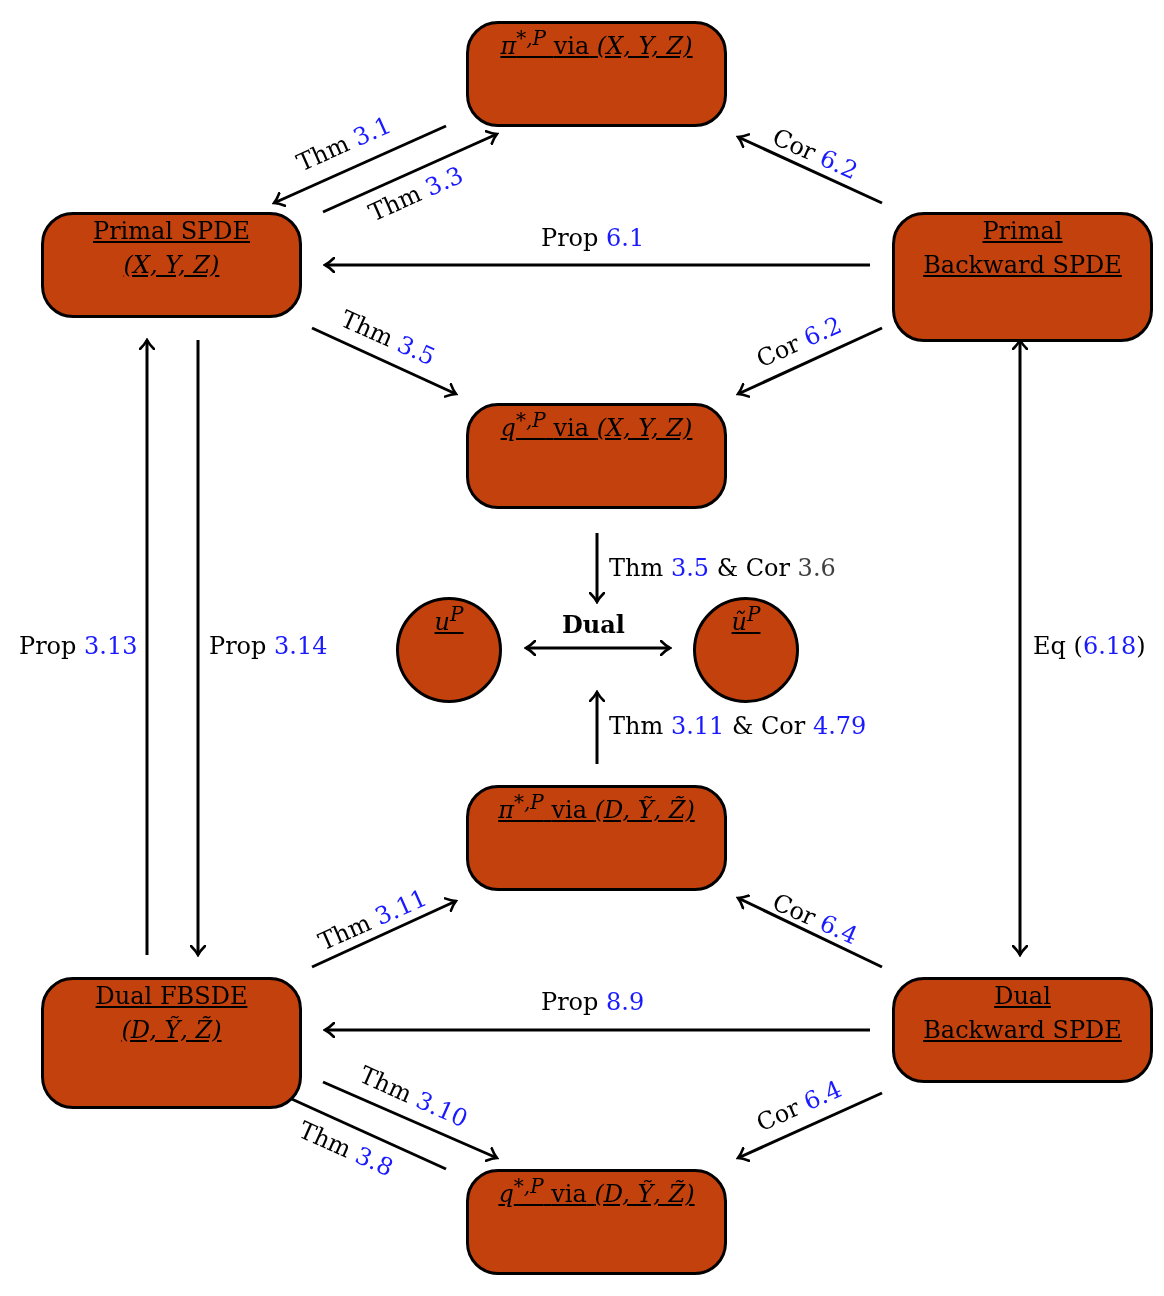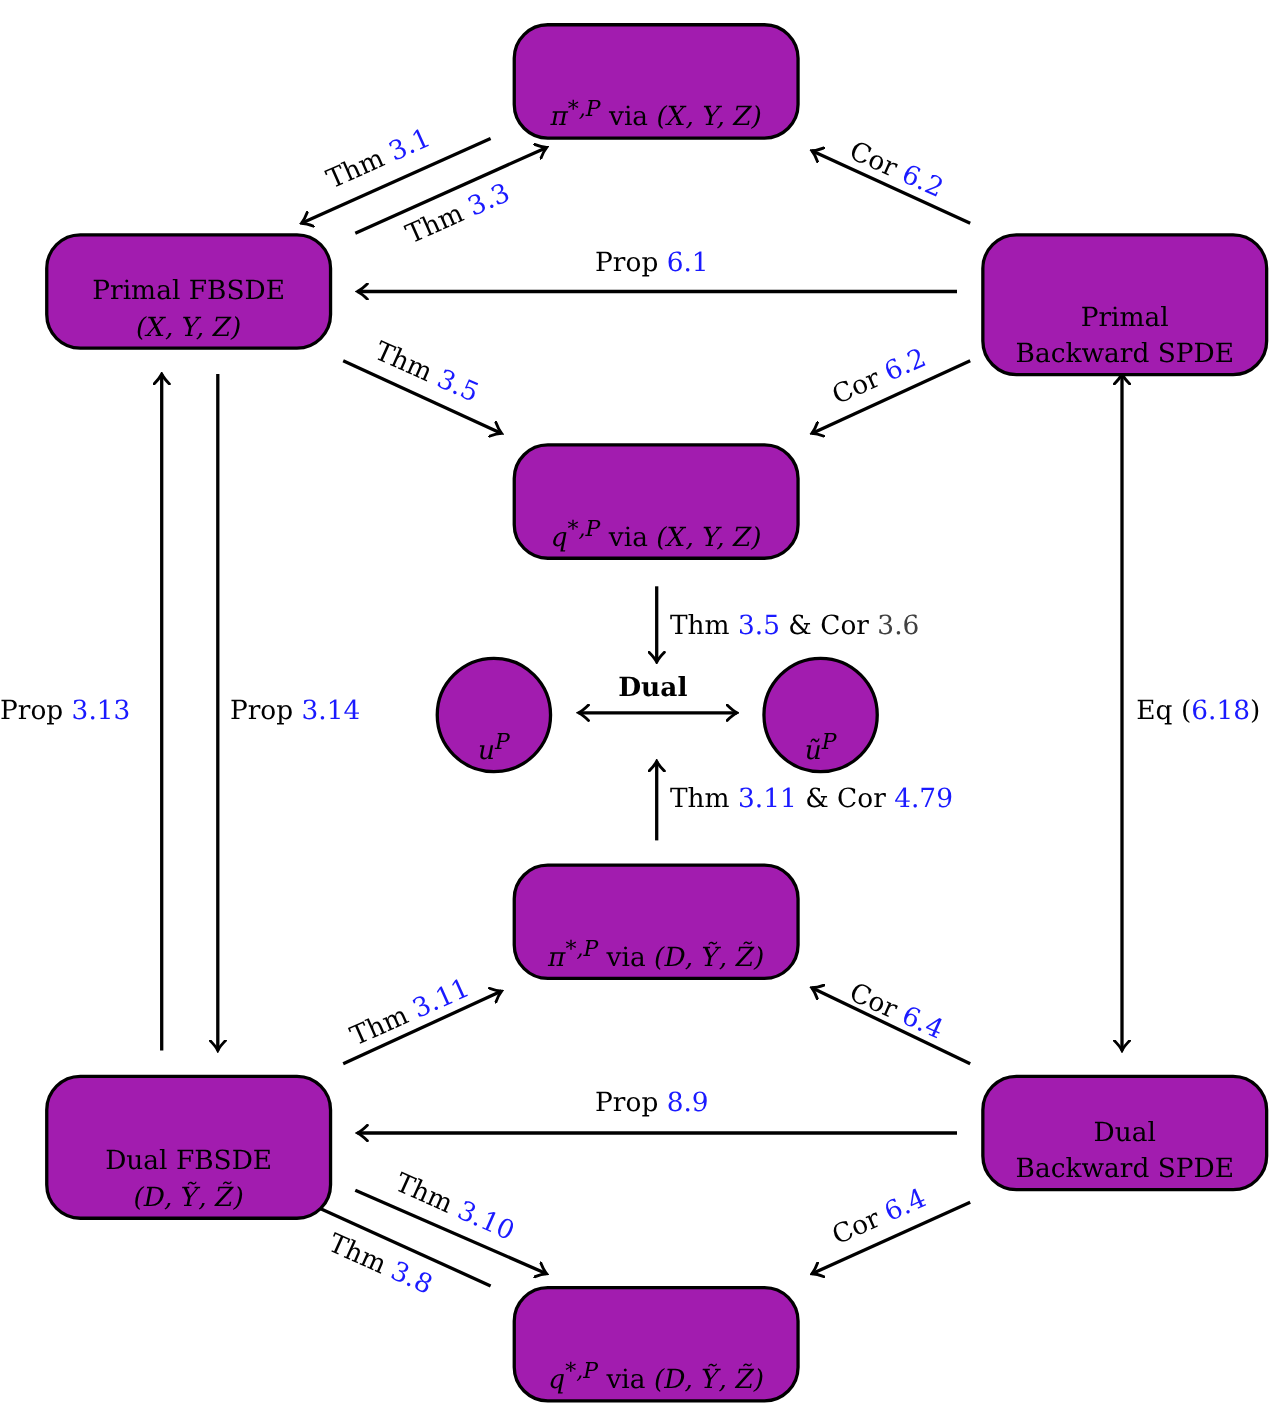--- a/index.html
+++ b/index.html
@@ -1,21 +1,21 @@
 <!DOCTYPE html>
 <html><head>
 <meta charset="utf-8">
 <style>
   html, body { margin:0; padding:0; background:#ffffff; }
   body { width:1164px; height:1296px; position:relative; overflow:hidden;
          font-family:"DejaVu Serif", serif; color:#000; }
   svg { position:absolute; left:0; top:0; }
   .node { position:absolute; box-sizing:border-box; border:3px solid #000;
-          display:flex; flex-direction:column; align-items:center; justify-content:flex-end;
-          text-align:center; font-size:24px; line-height:1.4; background:#a21caf; }
+          display:flex; flex-direction:column; align-items:center; justify-content:flex-start;
+          text-align:center; font-size:24px; line-height:1.4; background:#c2410c;text-decoration:underline; }
   .rbox { border-radius:32px; }
   .circle { border-radius:50%; }
   .lbl { position:absolute; font-size:24px; white-space:nowrap; transform-origin:center center; }
   .ref { color:#1a1aff; }
   i { font-style:italic; }
   .bold { font-weight:bold; }
 </style>
 </head>
 <body>
 
@@ -45,21 +45,21 @@
     <line x1="446" y1="1169" x2="274" y2="1091" marker-end="url(#ah)"></line>
     <line x1="882" y1="1093" x2="738" y2="1158" marker-end="url(#ah)"></line>
   </g>
 </svg>
 
 <div class="node rbox" style="left:466px;top:21px;width:261px;height:106px;">
   <div><i>π</i><sup><i>*,P</i></sup> <span>via</span> <i>(X, Y, Z)</i></div>
 </div>
 
 <div class="node rbox" style="left:41px;top:212px;width:261px;height:106px;">
-  <div>Primal FBSDE</div>
+  <div>Primal SPDE</div>
   <div><i>(X, Y, Z)</i></div>
 </div>
 
 <div class="node rbox" style="left:892px;top:212px;width:261px;height:130px;">
   <div>Primal</div>
   <div>Backward SPDE</div>
 </div>
 
 <div class="node rbox" style="left:466px;top:403px;width:261px;height:106px;">
   <div><i>q</i><sup><i>*,P</i></sup> <span>via</span> <i>(X, Y, Z)</i></div>
@@ -111,21 +111,21 @@
 </div>
 <div class="lbl" style="left:609px;top:554px;">
   <span>Thm</span> <span class="ref" style="color: rgb(26, 26, 255);">3.5</span> <span>&amp; Cor</span> <span class="ref" style="color: #404040;">3.6</span>
 </div>
 <div class="lbl bold" style="left:562px;top:610px;">
   <span>Dual</span>
 </div>
 <div class="lbl" style="left:609px;top:712px;">
   <span>Thm</span> <span class="ref" style="color: rgb(26, 26, 255);">3.11</span> <span>&amp; Cor</span> <span class="ref" style="color: rgb(26, 26, 255);">4.79</span>
 </div>
-<div class="lbl" style="left:0;top:632px;">
+<div class="lbl" style="left:19px;top:632px;">
   <span>Prop</span> <span class="ref" style="color: rgb(26, 26, 255);">3.13</span>
 </div>
 <div class="lbl" style="left:209px;top:632px;">
   <span>Prop</span> <span class="ref" style="color: rgb(26, 26, 255);">3.14</span>
 </div>
 <div class="lbl" style="left:1033px;top:632px;">
   <span>Eq</span> <span>(</span><span class="ref" style="color: rgb(26, 26, 255);">6.18</span><span>)</span>
 </div>
 <div class="lbl" style="left:315px;top:906px;transform:rotate(-24deg);">
   <span>Thm</span> <span class="ref" style="color: rgb(26, 26, 255);">3.11</span>

